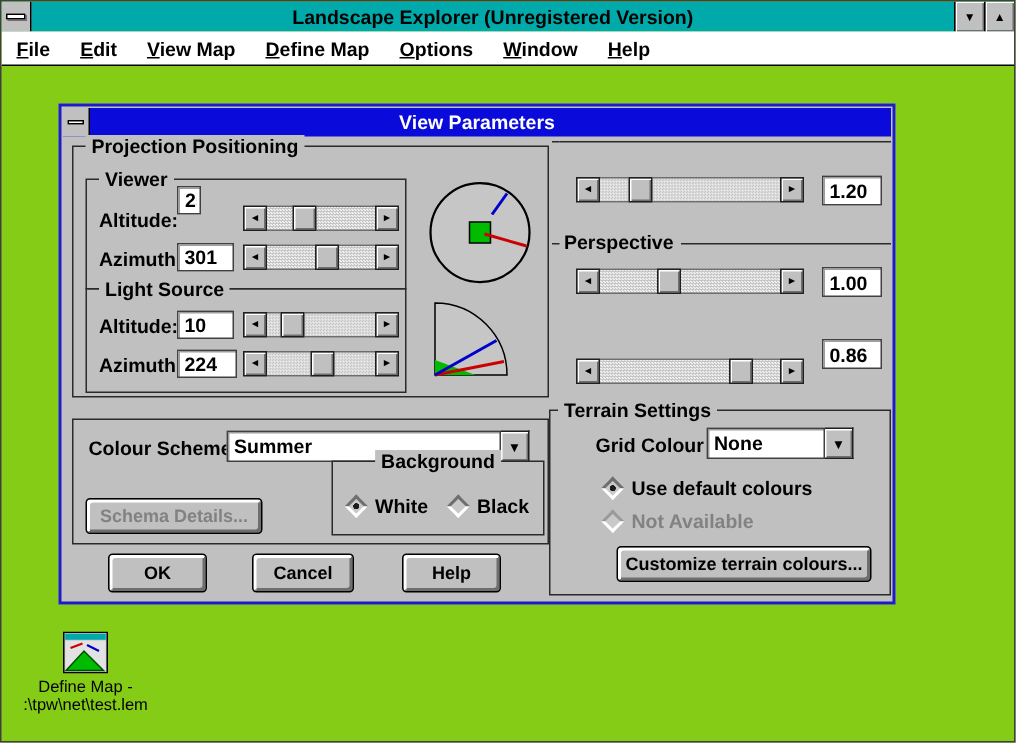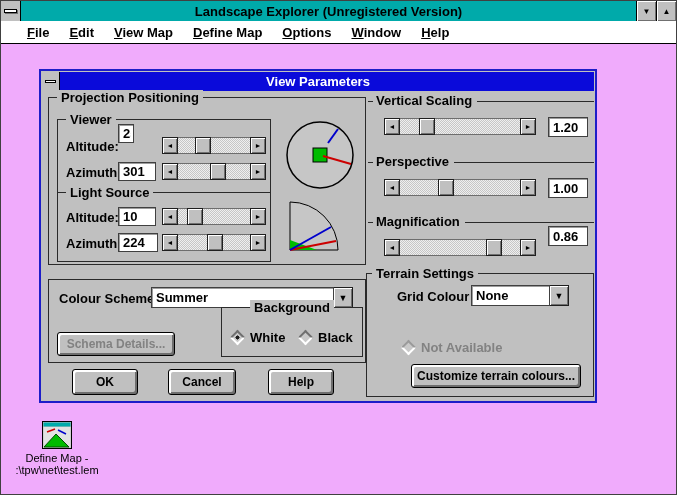--- a/index.html
+++ b/index.html
@@ -1,33 +1,33 @@
 <!DOCTYPE html>
 <html><head>
 <meta charset="utf-8">
 <style>
   * { margin:0; padding:0; box-sizing:border-box; font-family:"Liberation Sans",sans-serif; }
   html,body { background:#808080; }
-  .screen { position:relative; width:677px; height:495px; background:#f0abfc;
+  .screen { position:relative; width:677px; height:495px; background:#84cc16;
             overflow:hidden; font-weight:bold; font-size:13px; color:#000; border:1px solid #404040; }
 
   
   .titlebar { position:absolute; left:0; top:0; width:675px; height:20px;
               background:#00aaaa; display:flex; align-items:stretch; }
   .sysbox { width:20px; background:#c0c0c0; border-right:1px solid #000;
             display:flex; align-items:center; justify-content:center; cursor:pointer; }
   .sysdash { width:13px; height:4px; background:#fff; border:1px solid #000; box-shadow:1px 1px 0 #707070; }
   .title { flex:1; display:flex; align-items:center; justify-content:center; color:#000; }
   .tbbtn { width:20px; background:#c0c0c0; border-left:1px solid #000;
            display:flex; align-items:center; justify-content:center; font-size:8px; cursor:pointer;
            box-shadow:inset 1px 1px 0 #fff, inset -1px -1px 0 #707070; }
 
   
   .menubar { position:absolute; left:0; top:20px; width:675px; height:23px; background:#fff;
-             border-bottom:1px solid #000; display:flex; align-items:center; padding-left:16px; }
+             border-bottom:1px solid #000; display:flex; align-items:center; padding-left:0; }
   .menuitem { padding:3px 10px; cursor:pointer; white-space:nowrap; }
 
   
   .dialog { position:absolute; left:38px; top:68px; width:558px; height:334px;
             background:#c0c0c0; border:2px solid #1d1dc8; }
   .dtitle { position:absolute; left:1px; top:1px; right:1px; height:19px; background:#0a0ada;
             display:flex; align-items:stretch; }
   .dsysbox { width:18px; background:#c0c0c0; border-right:1px solid #000;
              display:flex; align-items:center; justify-content:center; cursor:pointer; }
   .dsysdash { width:11px; height:3px; background:#fff; border:1px solid #000; }
@@ -192,21 +192,20 @@
         <svg style="position:absolute;left:238px;top:101px" width="66" height="54" viewBox="0 0 66 54">
           <path d="M3,51 L3,3 A48,48 0 0 1 51,51 Z" fill="#c6c6c6" stroke="#000"></path>
           <polygon points="3,51 3,41 30,51" fill="#00bb00"></polygon>
           <line x1="3" y1="51" x2="49" y2="42" stroke-width="2" stroke="#cc0000"></line>
           <line x1="3" y1="51" x2="44" y2="28" stroke-width="2" stroke="#0000cc"></line>
         </svg>
       </div>
 
       <div class="sect" style="left:326px;top:2px;width:226px">
         <span class="sline pre"></span>
-          <span class="slbl">Vertical Scaling</span>
           <span class="sline post"></span>
       </div>
       <div class="hscroll" style="left:342px;top:26px;width:152px">
         <div class="sbtn">
             <span>◄</span>
           </div>
         <div class="strack">
             <div class="sthumb" style="left:16%"></div>
           </div>
         <div class="sbtn">
@@ -226,25 +225,20 @@
           </div>
         <div class="strack">
             <div class="sthumb" style="left:32%"></div>
           </div>
         <div class="sbtn">
             <span>►</span>
           </div>
       </div>
       <input class="tbox" style="left: 506px; top: 86px; width: 40px; height: 20px;" value="1.00">
 
-      <div class="sect" style="left:326px;top:123px;width:226px">
-        <span class="sline pre"></span>
-          <span class="slbl">Magnification</span>
-          <span class="sline post"></span>
-      </div>
       <div class="hscroll" style="left:342px;top:147px;width:152px">
         <div class="sbtn">
             <span>◄</span>
           </div>
         <div class="strack">
             <div class="sthumb" style="left:72%"></div>
           </div>
         <div class="sbtn">
             <span>►</span>
           </div>
@@ -252,20 +246,24 @@
       <input class="tbox" style="left: 506px; top: 134px; width: 40px; height: 20px;" value="0.86">
 
       <div class="group" style="left:324px;top:181px;width:228px;height:124px">
         <span class="glabel" style="left:5px">Terrain Settings</span>
         <span class="lbl" style="left:30px;top:15px">Grid Colour</span>
         <div class="combo" style="left:104px;top:11px;width:98px;height:21px">
           <div class="cfield">None</div>
           <div class="cbtn">
               <span>▼</span>
             </div>
+        </div>
+        <div class="radio" style="left:36px;top:44px">
+          <span class="diamond sel"></span>
+          <span>Use default colours</span>
         </div>
         <div class="radio disabled" style="left:36px;top:66px">
           <span class="diamond"></span>
           <span>Not Available</span>
         </div>
         <button class="btn" style="left:44px;top:90px;width:170px;height:24px">Customize terrain colours...</button>
       </div>
 
       <div class="group" style="left:6px;top:187px;width:318px;height:84px">
         <span class="lbl" style="left:10px;top:11px">Colour Scheme:</span>

